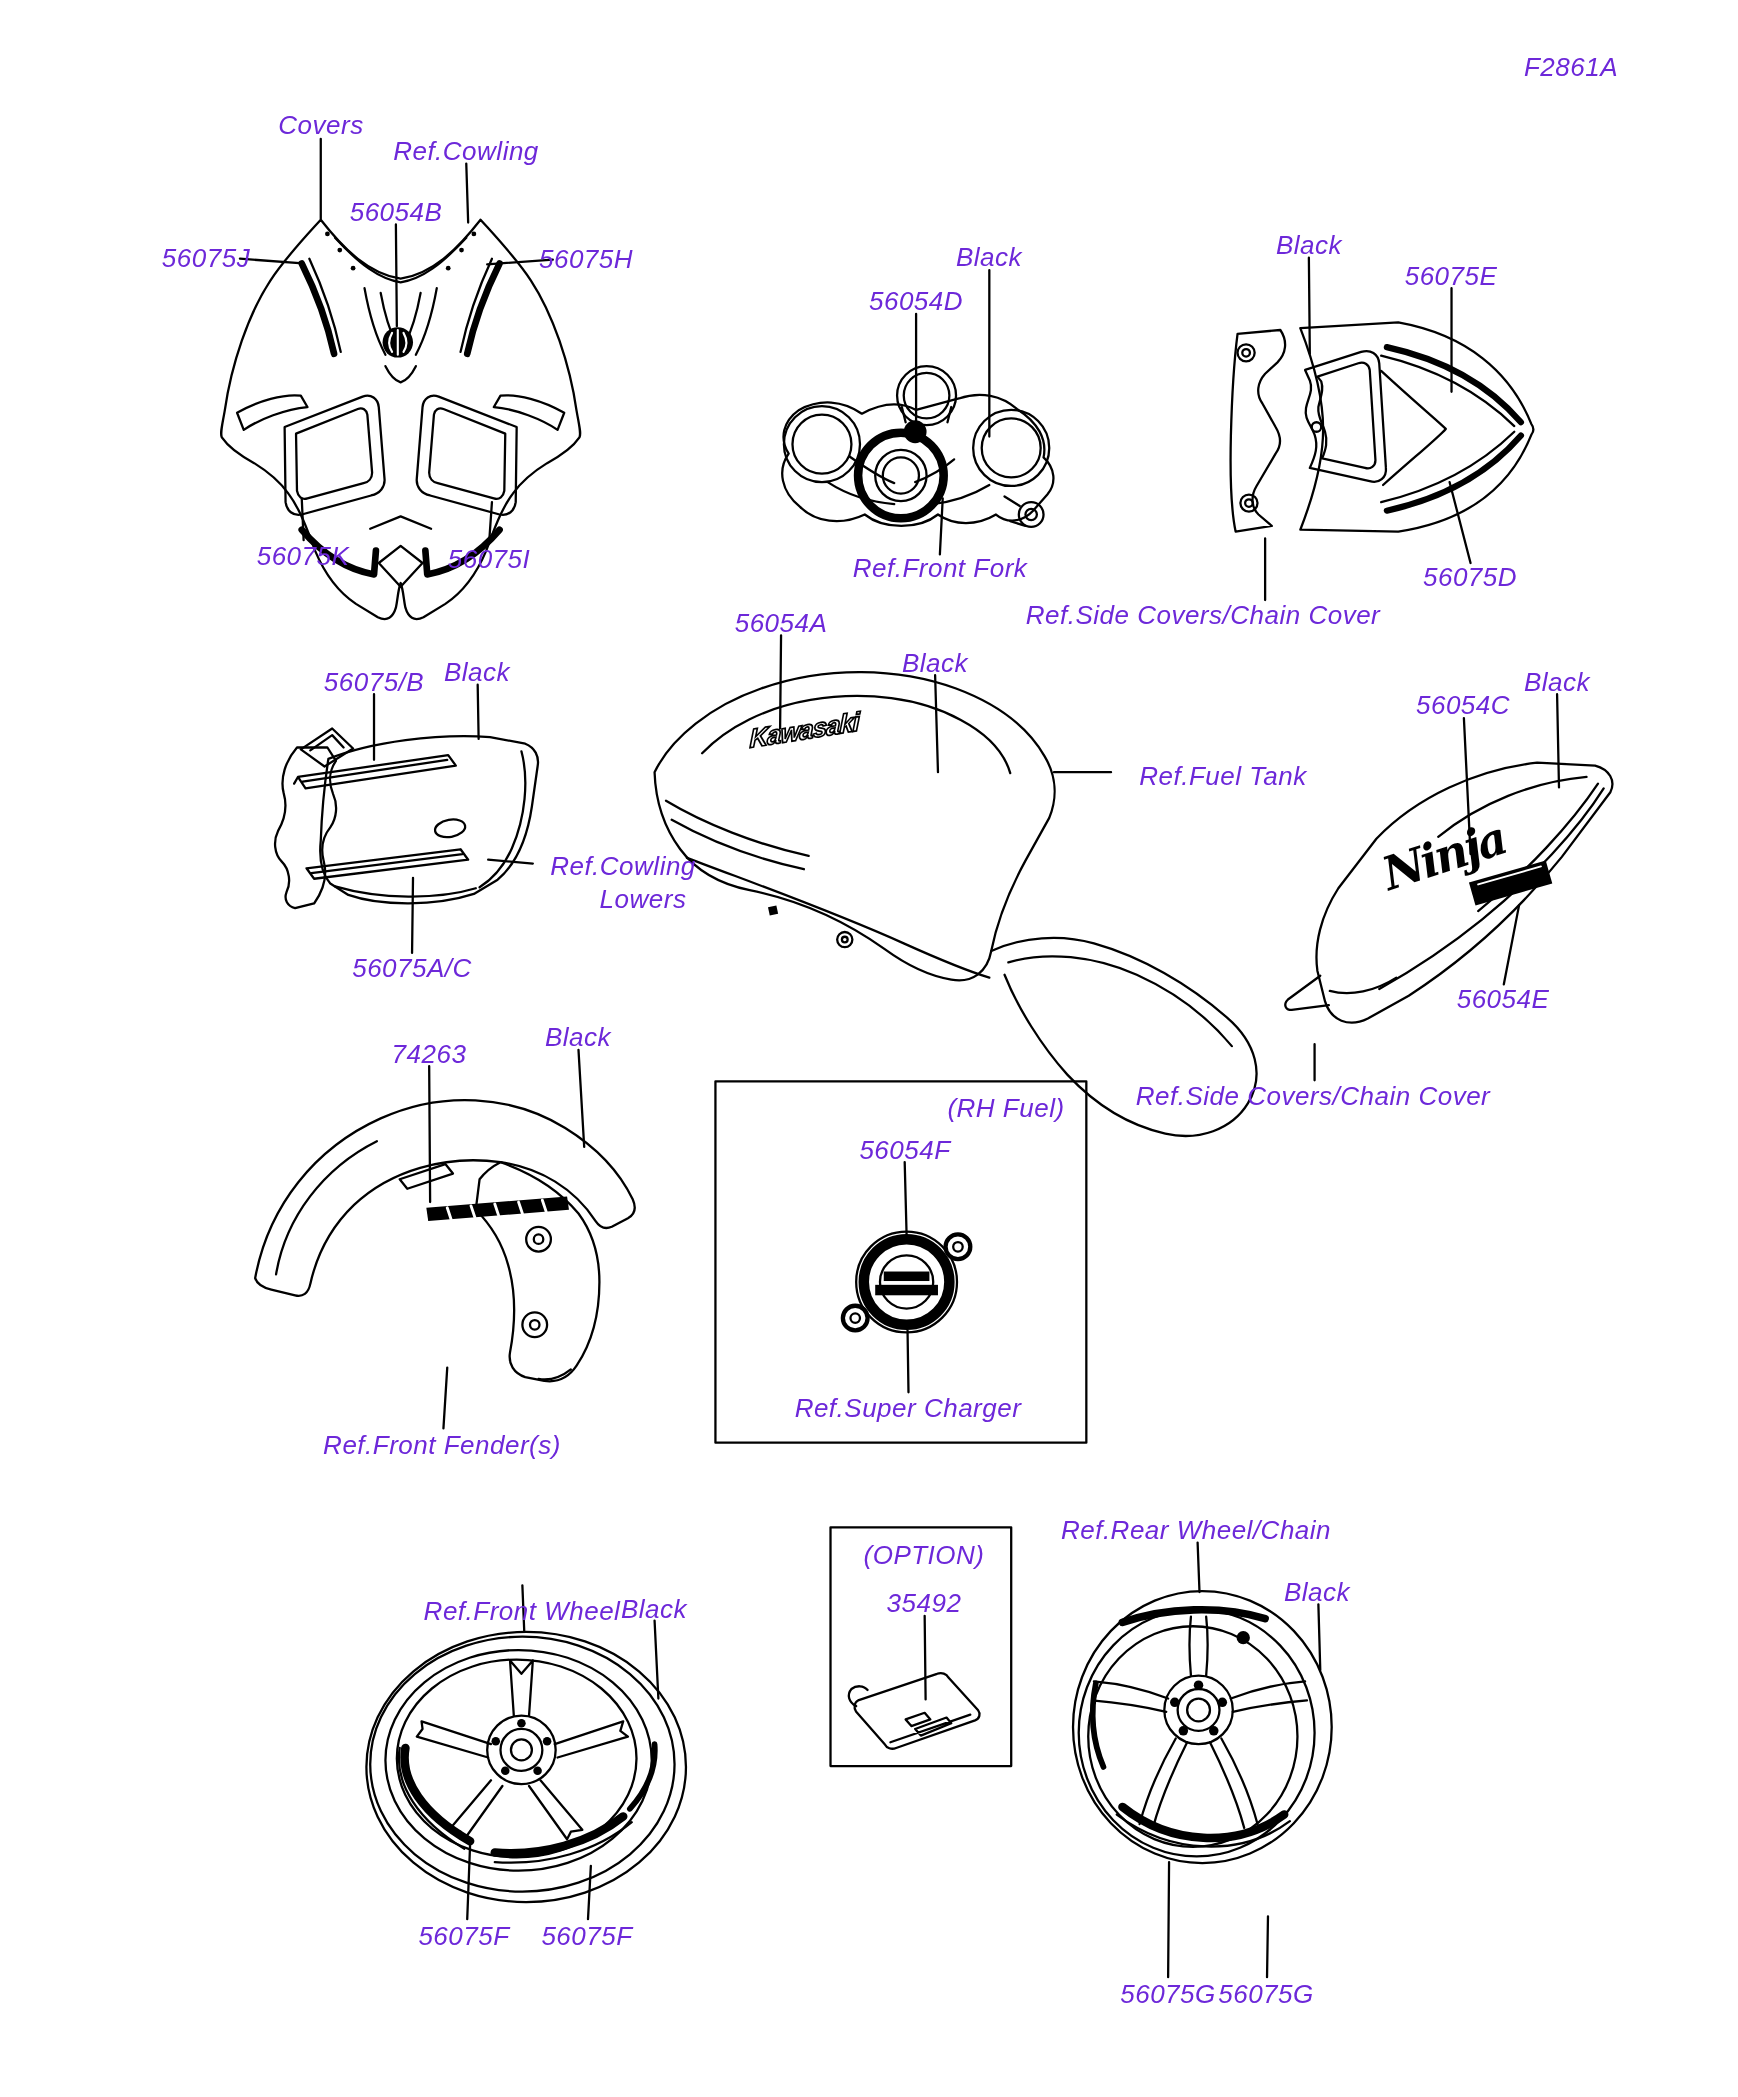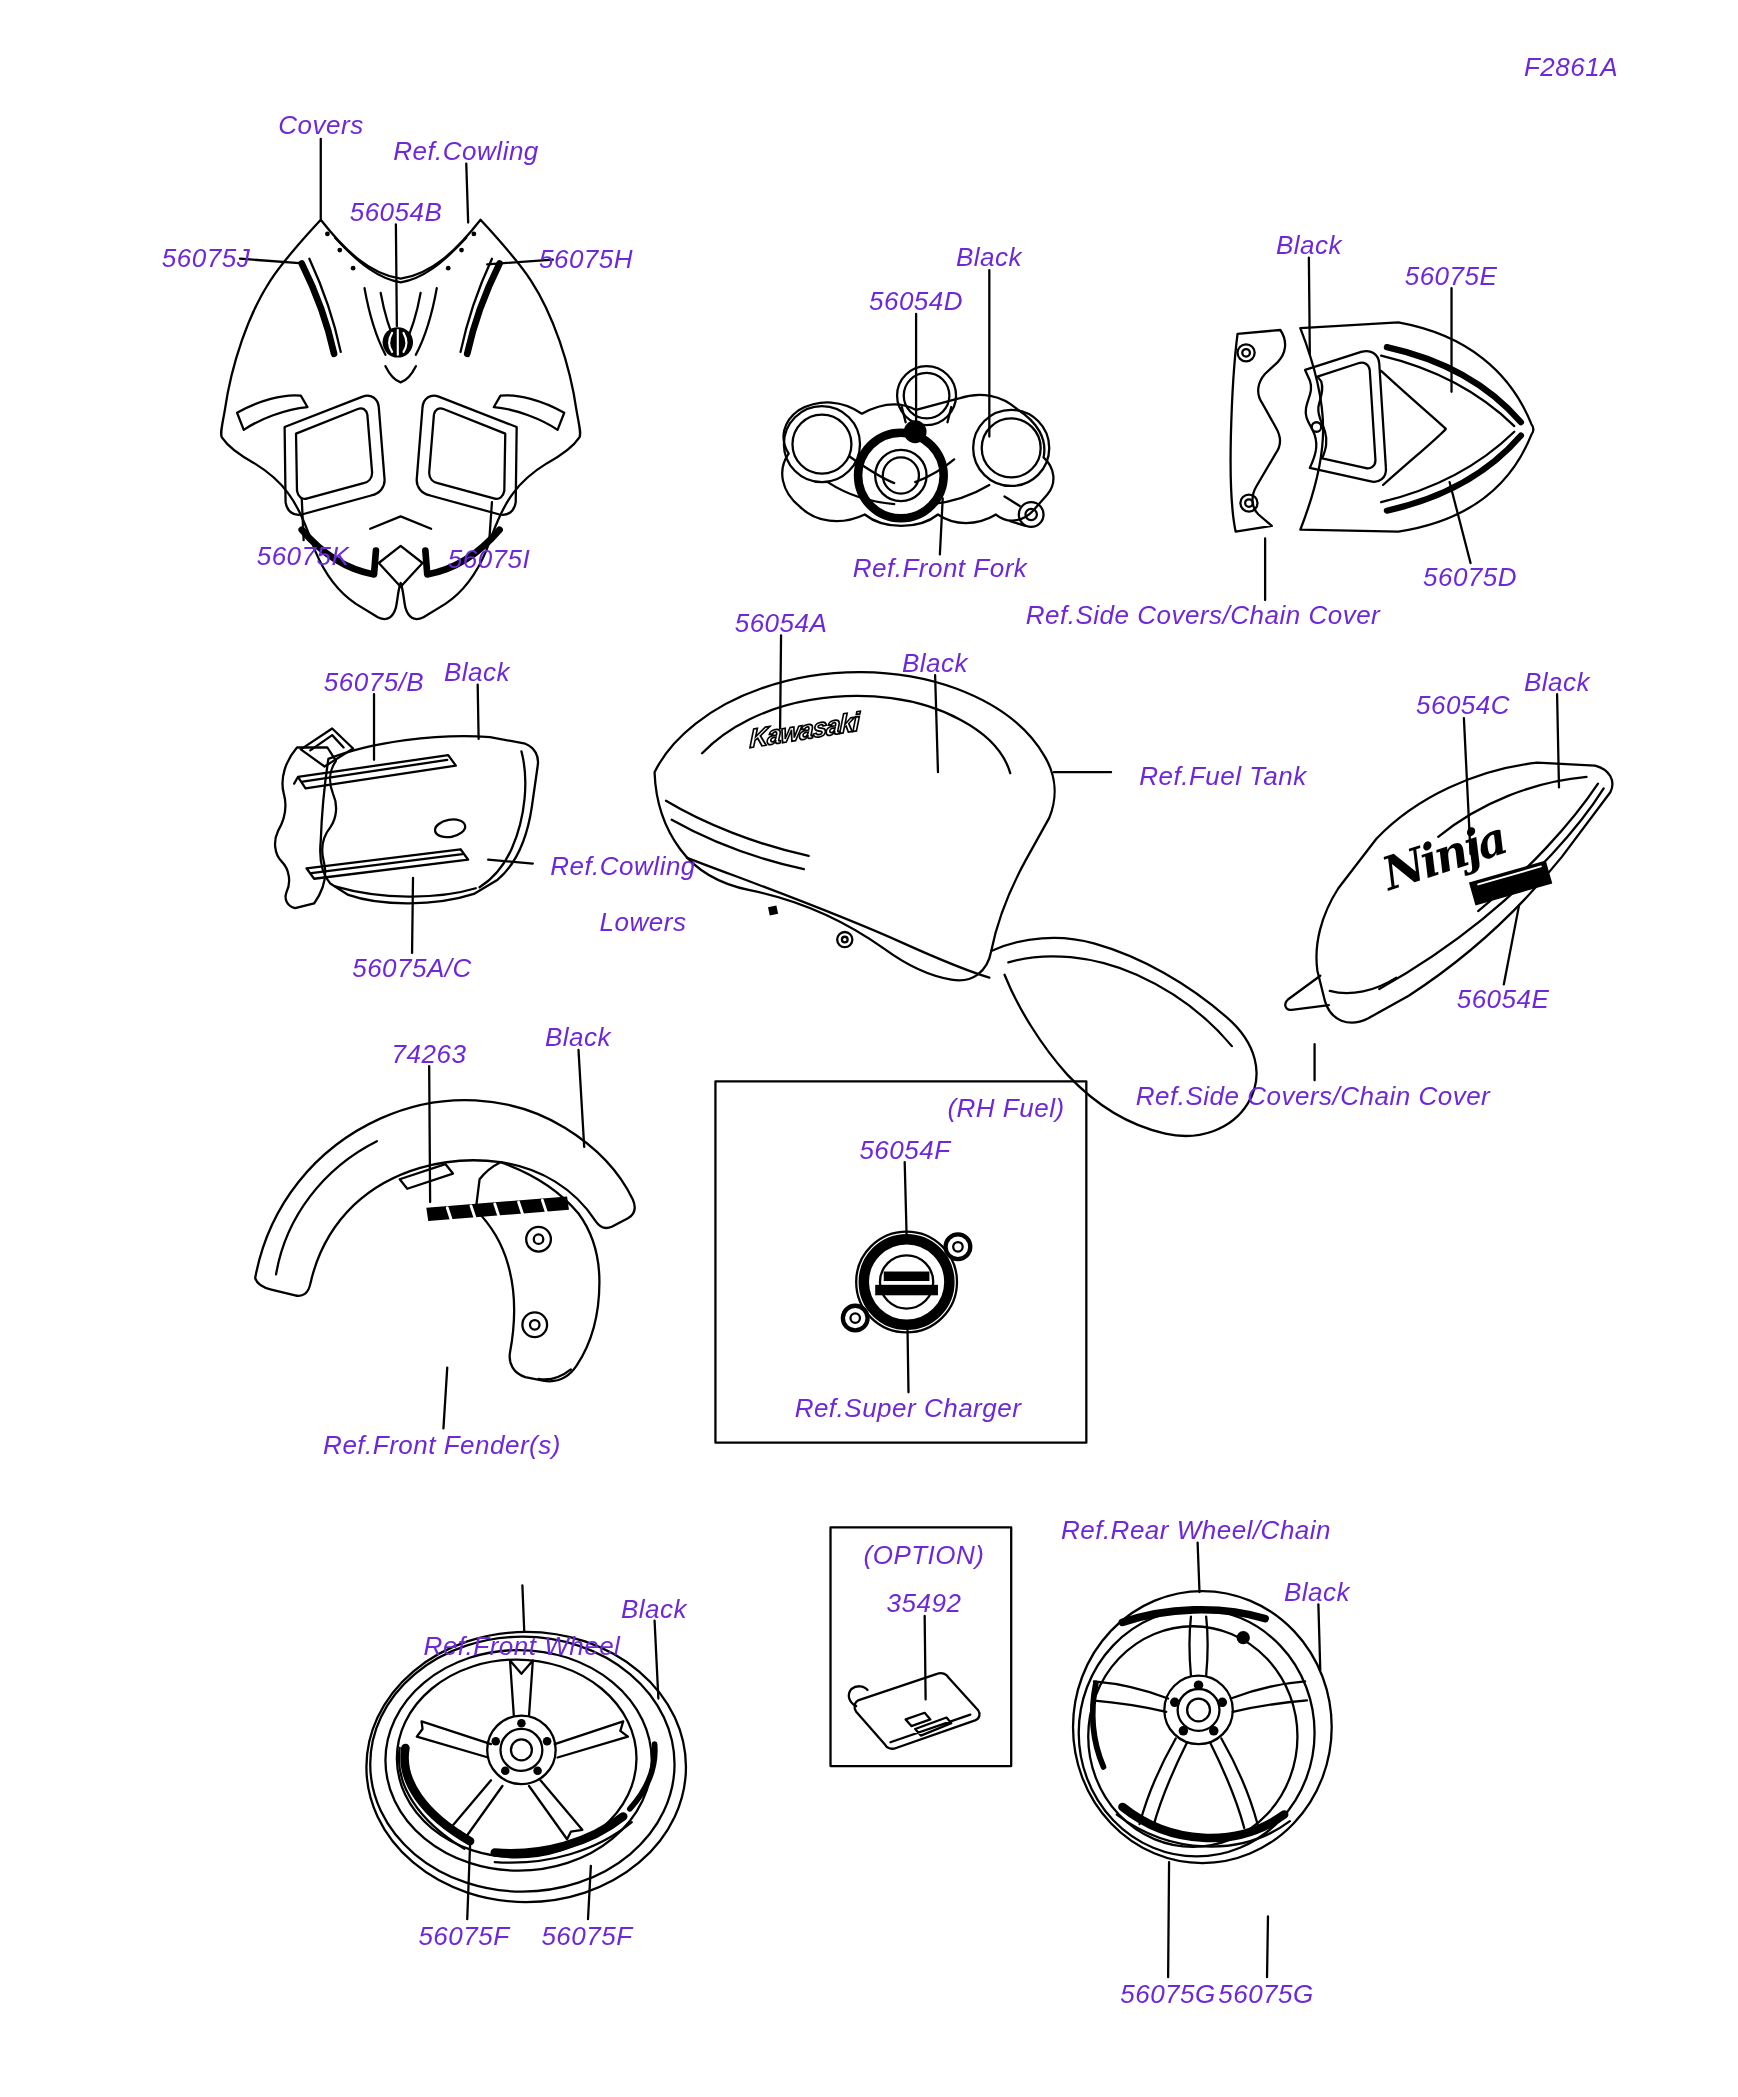--- a/index.html
+++ b/index.html
@@ -295,41 +295,41 @@
 <div class="lbl" style="left:940px;top:554px">Ref.Front Fork</div>
 
 <div class="lbl" style="left:1309px;top:231px">Black</div>
 <div class="lbl" style="left:1451px;top:262px">56075E</div>
 <div class="lbl" style="left:1470px;top:563px">56075D</div>
 <div class="lbl" style="left:1203px;top:601px">Ref.Side Covers/Chain Cover</div>
 
 <div class="lbl" style="left:374px;top:668px">56075/B</div>
 <div class="lbl" style="left:477px;top:658px">Black</div>
 <div class="lbl" style="left:623px;top:852px">Ref.Cowling</div>
-<div class="lbl" style="left:643px;top:908px">Lowers</div>
+<div class="lbl" style="left:643px;top:885px">Lowers</div>
 <div class="lbl" style="left:412px;top:954px">56075A/C</div>
 
 <div class="lbl" style="left:781px;top:609px">56054A</div>
 <div class="lbl" style="left:935px;top:649px">Black</div>
 <div class="lbl" style="left:1223px;top:762px">Ref.Fuel Tank</div>
 
 <div class="lbl" style="left:1463px;top:691px">56054C</div>
 <div class="lbl" style="left:1557px;top:668px">Black</div>
 <div class="lbl" style="left:1503px;top:985px">56054E</div>
 <div class="lbl" style="left:1313px;top:1082px">Ref.Side Covers/Chain Cover</div>
 
 <div class="lbl" style="left:429px;top:1040px">74263</div>
 <div class="lbl" style="left:578px;top:1023px">Black</div>
 <div class="lbl" style="left:442px;top:1431px">Ref.Front Fender(s)</div>
 
 <div class="lbl" style="left:1006px;top:1094px">(RH Fuel)</div>
 <div class="lbl" style="left:905px;top:1136px">56054F</div>
 <div class="lbl" style="left:908px;top:1394px">Ref.Super Charger</div>
 
-<div class="lbl" style="left:522px;top:1632px">Ref.Front Wheel</div>
+<div class="lbl" style="left:522px;top:1597px">Ref.Front Wheel</div>
 <div class="lbl" style="left:654px;top:1595px">Black</div>
 <div class="lbl" style="left:464px;top:1922px">56075F</div>
 <div class="lbl" style="left:587px;top:1922px">56075F</div>
 
 <div class="lbl" style="left:924px;top:1541px">(OPTION)</div>
 <div class="lbl" style="left:924px;top:1589px">35492</div>
 
 <div class="lbl" style="left:1196px;top:1516px">Ref.Rear Wheel/Chain</div>
 <div class="lbl" style="left:1317px;top:1578px">Black</div>
 <div class="lbl" style="left:1168px;top:1980px">56075G</div>

